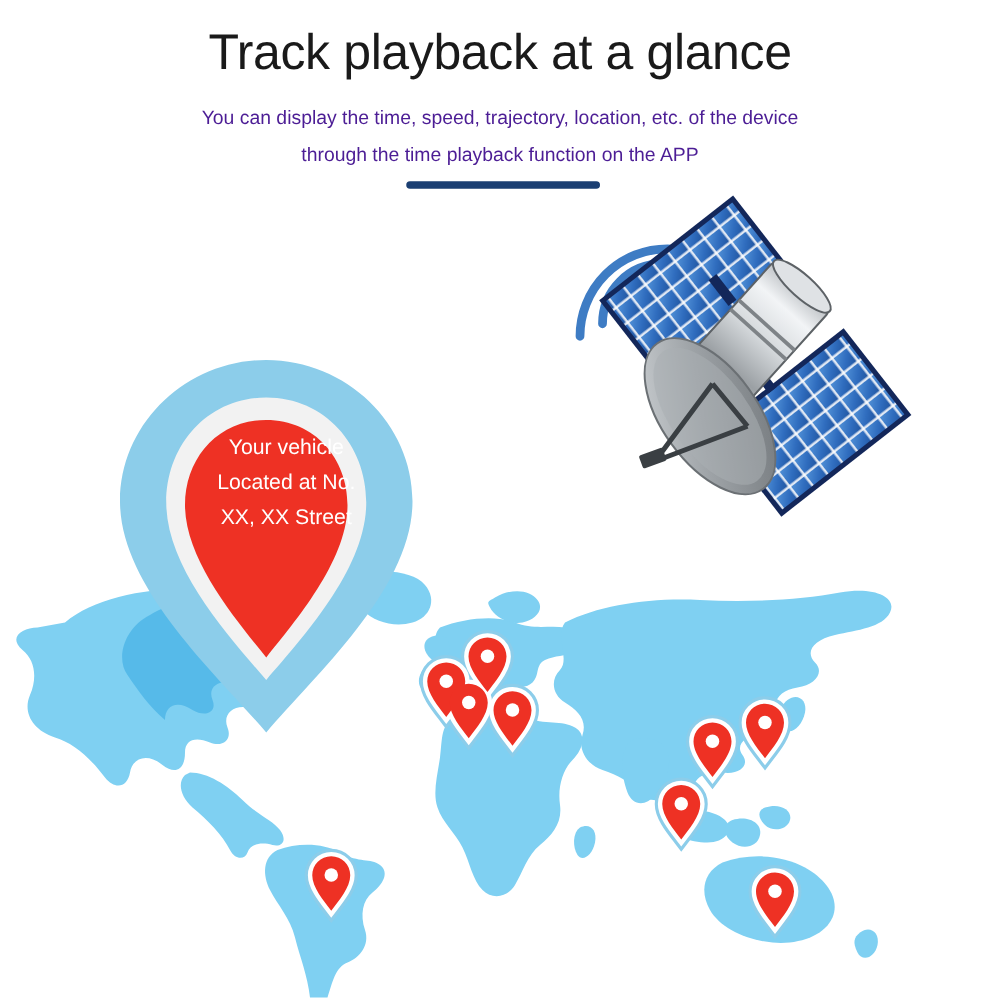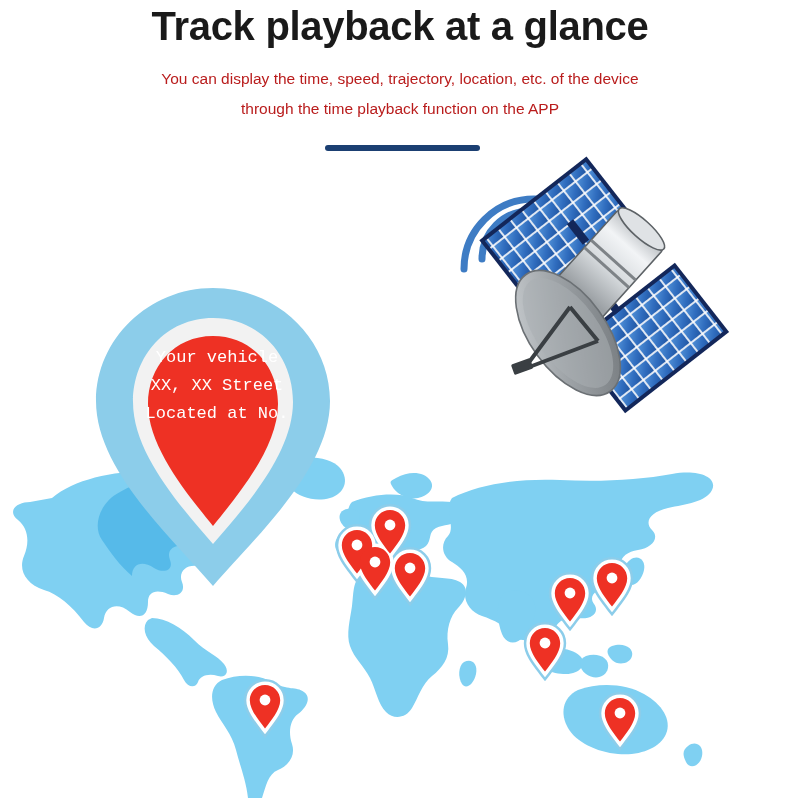--- a/index.html
+++ b/index.html
@@ -24,35 +24,35 @@
   
   .hero-header {
     position: absolute;
     top: 0;
     left: 0;
     width: 800px;
     text-align: center;
   }
   .hero-title {
     margin: 0;
-    padding-top: 2px;
+    padding-top: 18px;
     font-size: 40px;
     line-height: 48px;
-    font-weight: bold;
+    font-weight: normal;
     letter-spacing: -0.3px;
     color: #1a1a1a;
     font-family: "Liberation Sans", sans-serif;
   }
   .hero-sub {
     margin: 0 auto;
     padding-top: 14px;
     width: 620px;
     font-size: 15.5px;
     line-height: 30px;
-    color: #b91c1c;
+    color: #4c1d95;
     font-family: "Liberation Sans", sans-serif;
   }
   .hero-sub span { display: block; }
   .hero-rule {
     position: absolute;
     top: 145px;
     left: 325px;
     width: 155px;
     height: 6px;
     border-radius: 3px;
@@ -87,28 +87,28 @@
     width: 250px;
     height: 310px;
   }
   .callout-svg {
     display: block;
     width: 250px;
     height: 310px;
   }
   .callout-text {
     position: absolute;
-    left: 4px;
+    left: 16px;
     top: 62px;
     width: 250px;
     text-align: center;
     color: #ffffff;
     font-size: 17px;
     line-height: 28px;
-    font-family: Liberation Mono, monospace;
+    font-family: Liberation Sans, sans-serif;
     pointer-events: none;
   }
   .callout-text span { display: block; }
 </style>
 </head>
 <body>
 
 <div id="page">
 
   <div class="hero-header">
@@ -340,18 +340,18 @@
                C84,256 8,188 8,119 C8,57 61,6 125,6 Z" fill="#8ccdea"></path>
 
       <path d="M125,36 C172,36 205,74 205,120 C205,172 156,226 125,262
                C94,226 45,172 45,120 C45,74 78,36 125,36 Z" fill="#f2f2f2"></path>
 
       <path d="M125,54 C164,54 190,85 190,122 C190,166 149,214 125,244
                C101,214 60,166 60,122 C60,85 86,54 125,54 Z" fill="#ee3124"></path>
     </svg>
     <div class="callout-text">
       <span>Your vehicle</span>
+      <span>Located at No.</span>
       <span>XX, XX Street</span>
-      <span>Located at No.</span>
     </div>
   </div>
 
 </div>
 
 </body></html>

